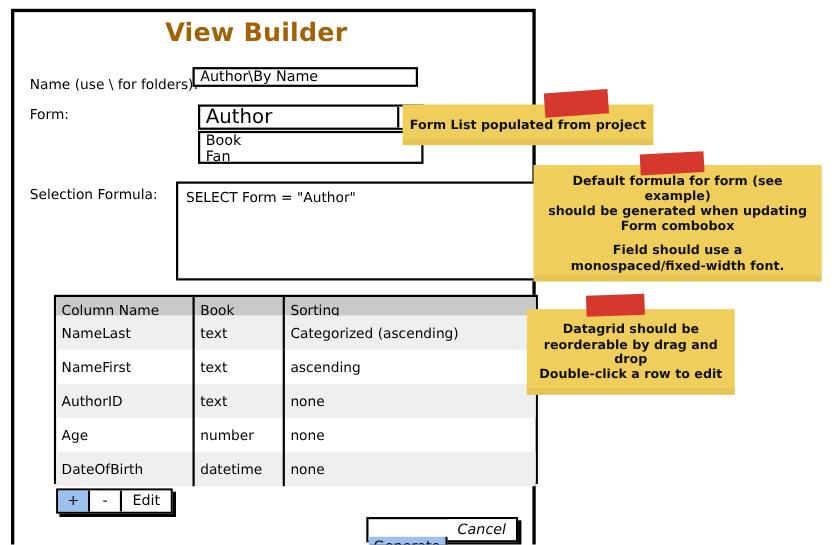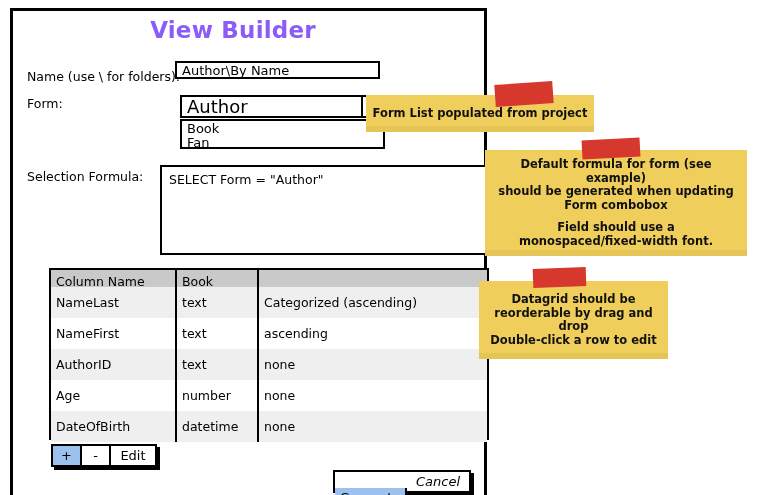--- a/index.html
+++ b/index.html
@@ -1,21 +1,21 @@
 <!DOCTYPE html>
 <html><head>
 <meta charset="utf-8">
 <style>
   html,body{margin:0;padding:0;}
   body{width:761px;height:495px;background:#ffffff;font-family:"DejaVu Sans",sans-serif;overflow:hidden;position:relative;}
   #stage{position:absolute;left:0;top:0;width:761px;height:495px;}
 
   
   .window{position:absolute;left:10px;top:8px;width:477px;height:500px;border:3px solid #000;background:#fff;box-sizing:border-box;}
-  .title{position:absolute;left:0;top:6px;width:440px;text-align:center;font-size:23px;font-weight:bold;color:#8b5cf6;letter-spacing:.2px;}
+  .title{position:absolute;left:0;top:6px;width:440px;text-align:center;font-size:23px;font-weight:bold;color:#a16207;letter-spacing:.2px;}
 
   .lbl{position:absolute;font-size:12.5px;color:#000;white-space:nowrap;}
 
   .field{position:absolute;border:2.5px solid #000;background:#fff;box-sizing:border-box;display:flex;align-items:center;}
   .field-txt{font-size:13px;color:#000;padding-left:5px;white-space:nowrap;}
 
   
   .combo{position:absolute;left:167px;top:84px;width:205px;height:23px;border:2.5px solid #000;background:#fff;box-sizing:border-box;display:flex;align-items:center;}
   .combo .val{font-size:18px;padding-left:5px;flex:1;white-space:nowrap;}
   .combo-btn{width:22px;height:100%;border-left:2.5px solid #000;display:flex;align-items:center;justify-content:center;box-sizing:border-box;background:#fff;}
@@ -103,20 +103,21 @@
 
     <div class="lbl" style="left:14px;top:158px;">Selection Formula:</div>
     <div class="formula">
       <div class="formula-txt">SELECT Form = "Author"</div>
     </div>
 
     <div class="grid">
       <div class="grow head">
         <div class="gcell c0">Column Name</div>
         <div class="gcell c1">Book</div>
+        <div class="gcell c2">Sorting</div>
       </div>
       <div class="grow body alt">
         <div class="gcell c0">NameLast</div>
         <div class="gcell c1">text</div>
         <div class="gcell c2">Categorized (ascending)</div>
       </div>
       <div class="grow body">
         <div class="gcell c0">NameFirst</div>
         <div class="gcell c1">text</div>
         <div class="gcell c2">ascending</div>

